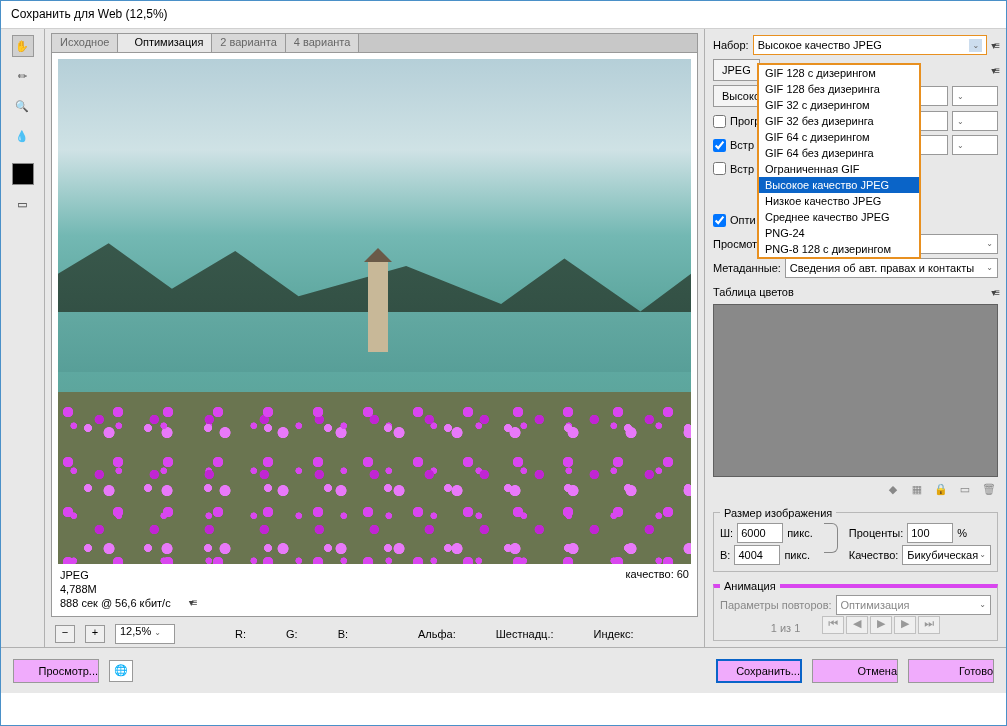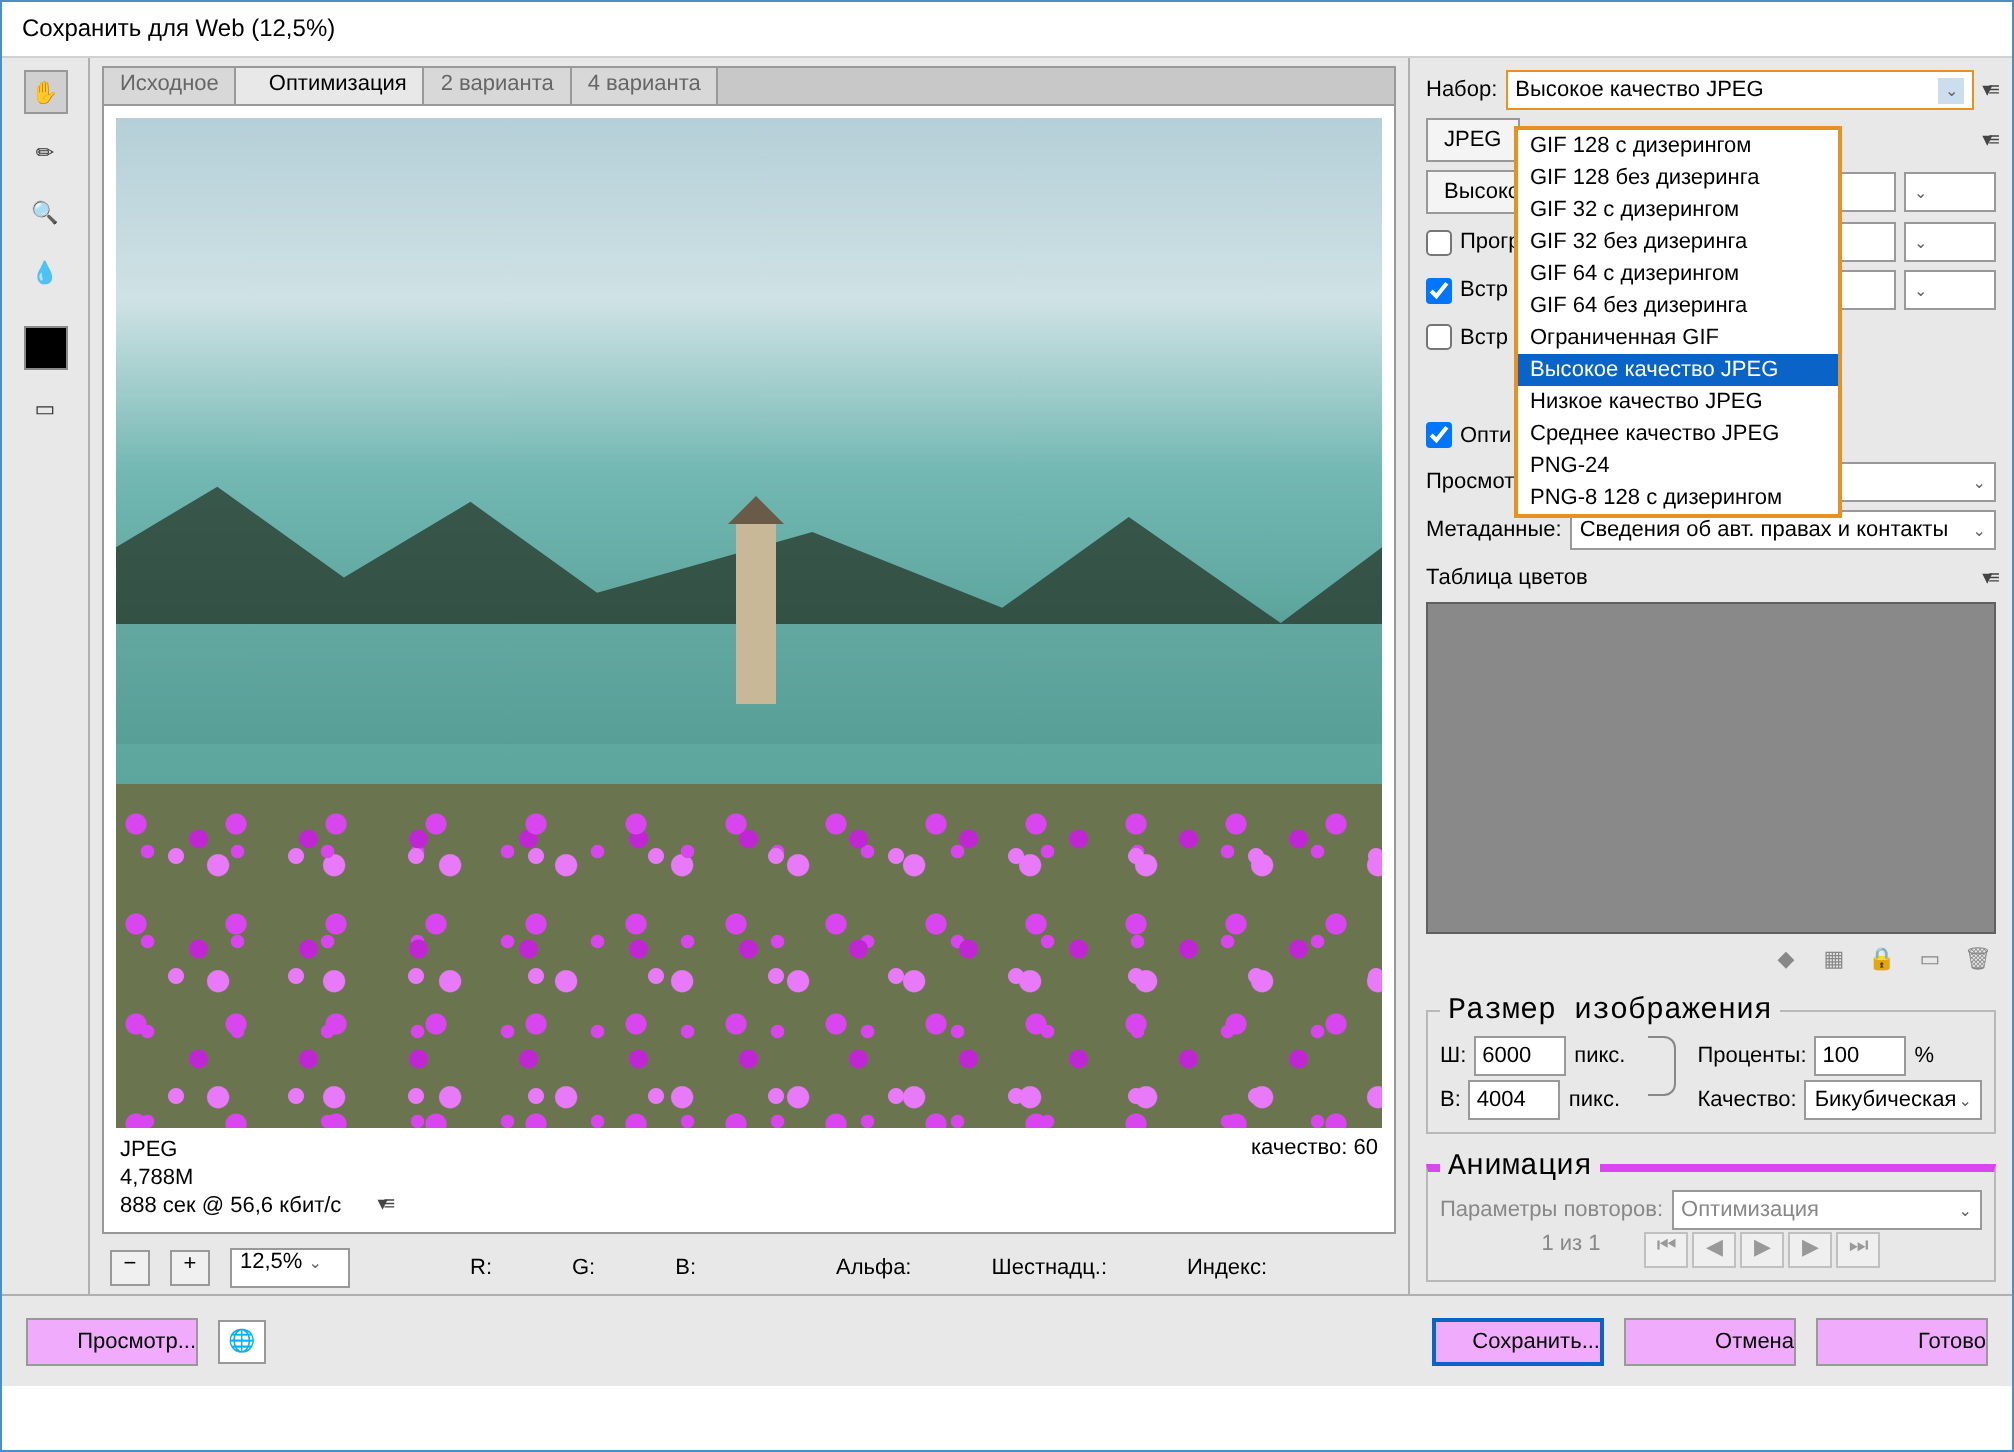--- a/index.html
+++ b/index.html
@@ -39,29 +39,29 @@
 .dropdown { position:absolute; top:28px; left:44px; width:164px; background:#fff; border:2px solid #e89020; z-index:10; font-size:11px; }
 .dropdown-item { padding:2px 6px; cursor:pointer; }
 .dropdown-item.sel-item { background:#0a64c8; color:#fff; }
 .section-head { display:flex; justify-content:space-between; align-items:center; font-size:11px; margin-top:2px; height:18px; }
 .ct-box { height:192px; background:#898989; border:1px solid #606060; }
 .ct-btns { display:flex; justify-content:flex-end; gap:6px; padding:2px 0; }
 .ct-btn { width:18px; height:16px; color:#888; text-align:center; cursor:pointer; }
 .dim-row { display:flex; align-items:center; gap:4px; }
 .num-in { width:46px; height:20px; border:1px solid #999; background:#fff; padding:0 3px; text-align:left; }
 .anim { border-top:4px solid #d946ef; margin-top:4px; padding-top:2px; }
-.anim-ctl { display:flex; justify-content:center; align-items:flex-start; gap:2px; }
+.anim-ctl { display:flex; justify-content:center; align-items:flex-end; gap:2px; }
 .anim-btn { width:22px; height:18px; border:1px solid #c0c0c0; background:#efefef; color:#999; text-align:center; cursor:pointer; }
 .footer { height:46px; border-top:1px solid #b0b0b0; background:#e8e8e8; display:flex; align-items:center; padding: 0 12px; gap:10px; }
 .f-btn { width:86px; height:24px; border:1px solid #999; background:#f0abfc; cursor:pointer;text-align:right; }
 .f-btn.primary { border:2px solid #0a64c8; }
 .burger { font-size:10px; color:#444; letter-spacing:-2px; cursor:pointer; }
 .link-icon { width:14px; height:30px; border:1px solid #888; border-left:none; border-radius:0 6px 6px 0; margin:0 3px; }
 fieldset { border:1px solid #b8b8b8; padding:4px 6px 6px 6px; margin-top:2px; }
-legend { padding:0 4px; font-size:15px;font-family:Liberation Mono, monospace; }
+legend { padding:0 4px; font-size:11px; }
 </style>
 </head>
 <body>
 
 <div class="titlebar">Сохранить для Web (12,5%)</div>
 
 <div class="main">
 
   <div class="toolstrip">
     <div class="tool active">✋</div>

